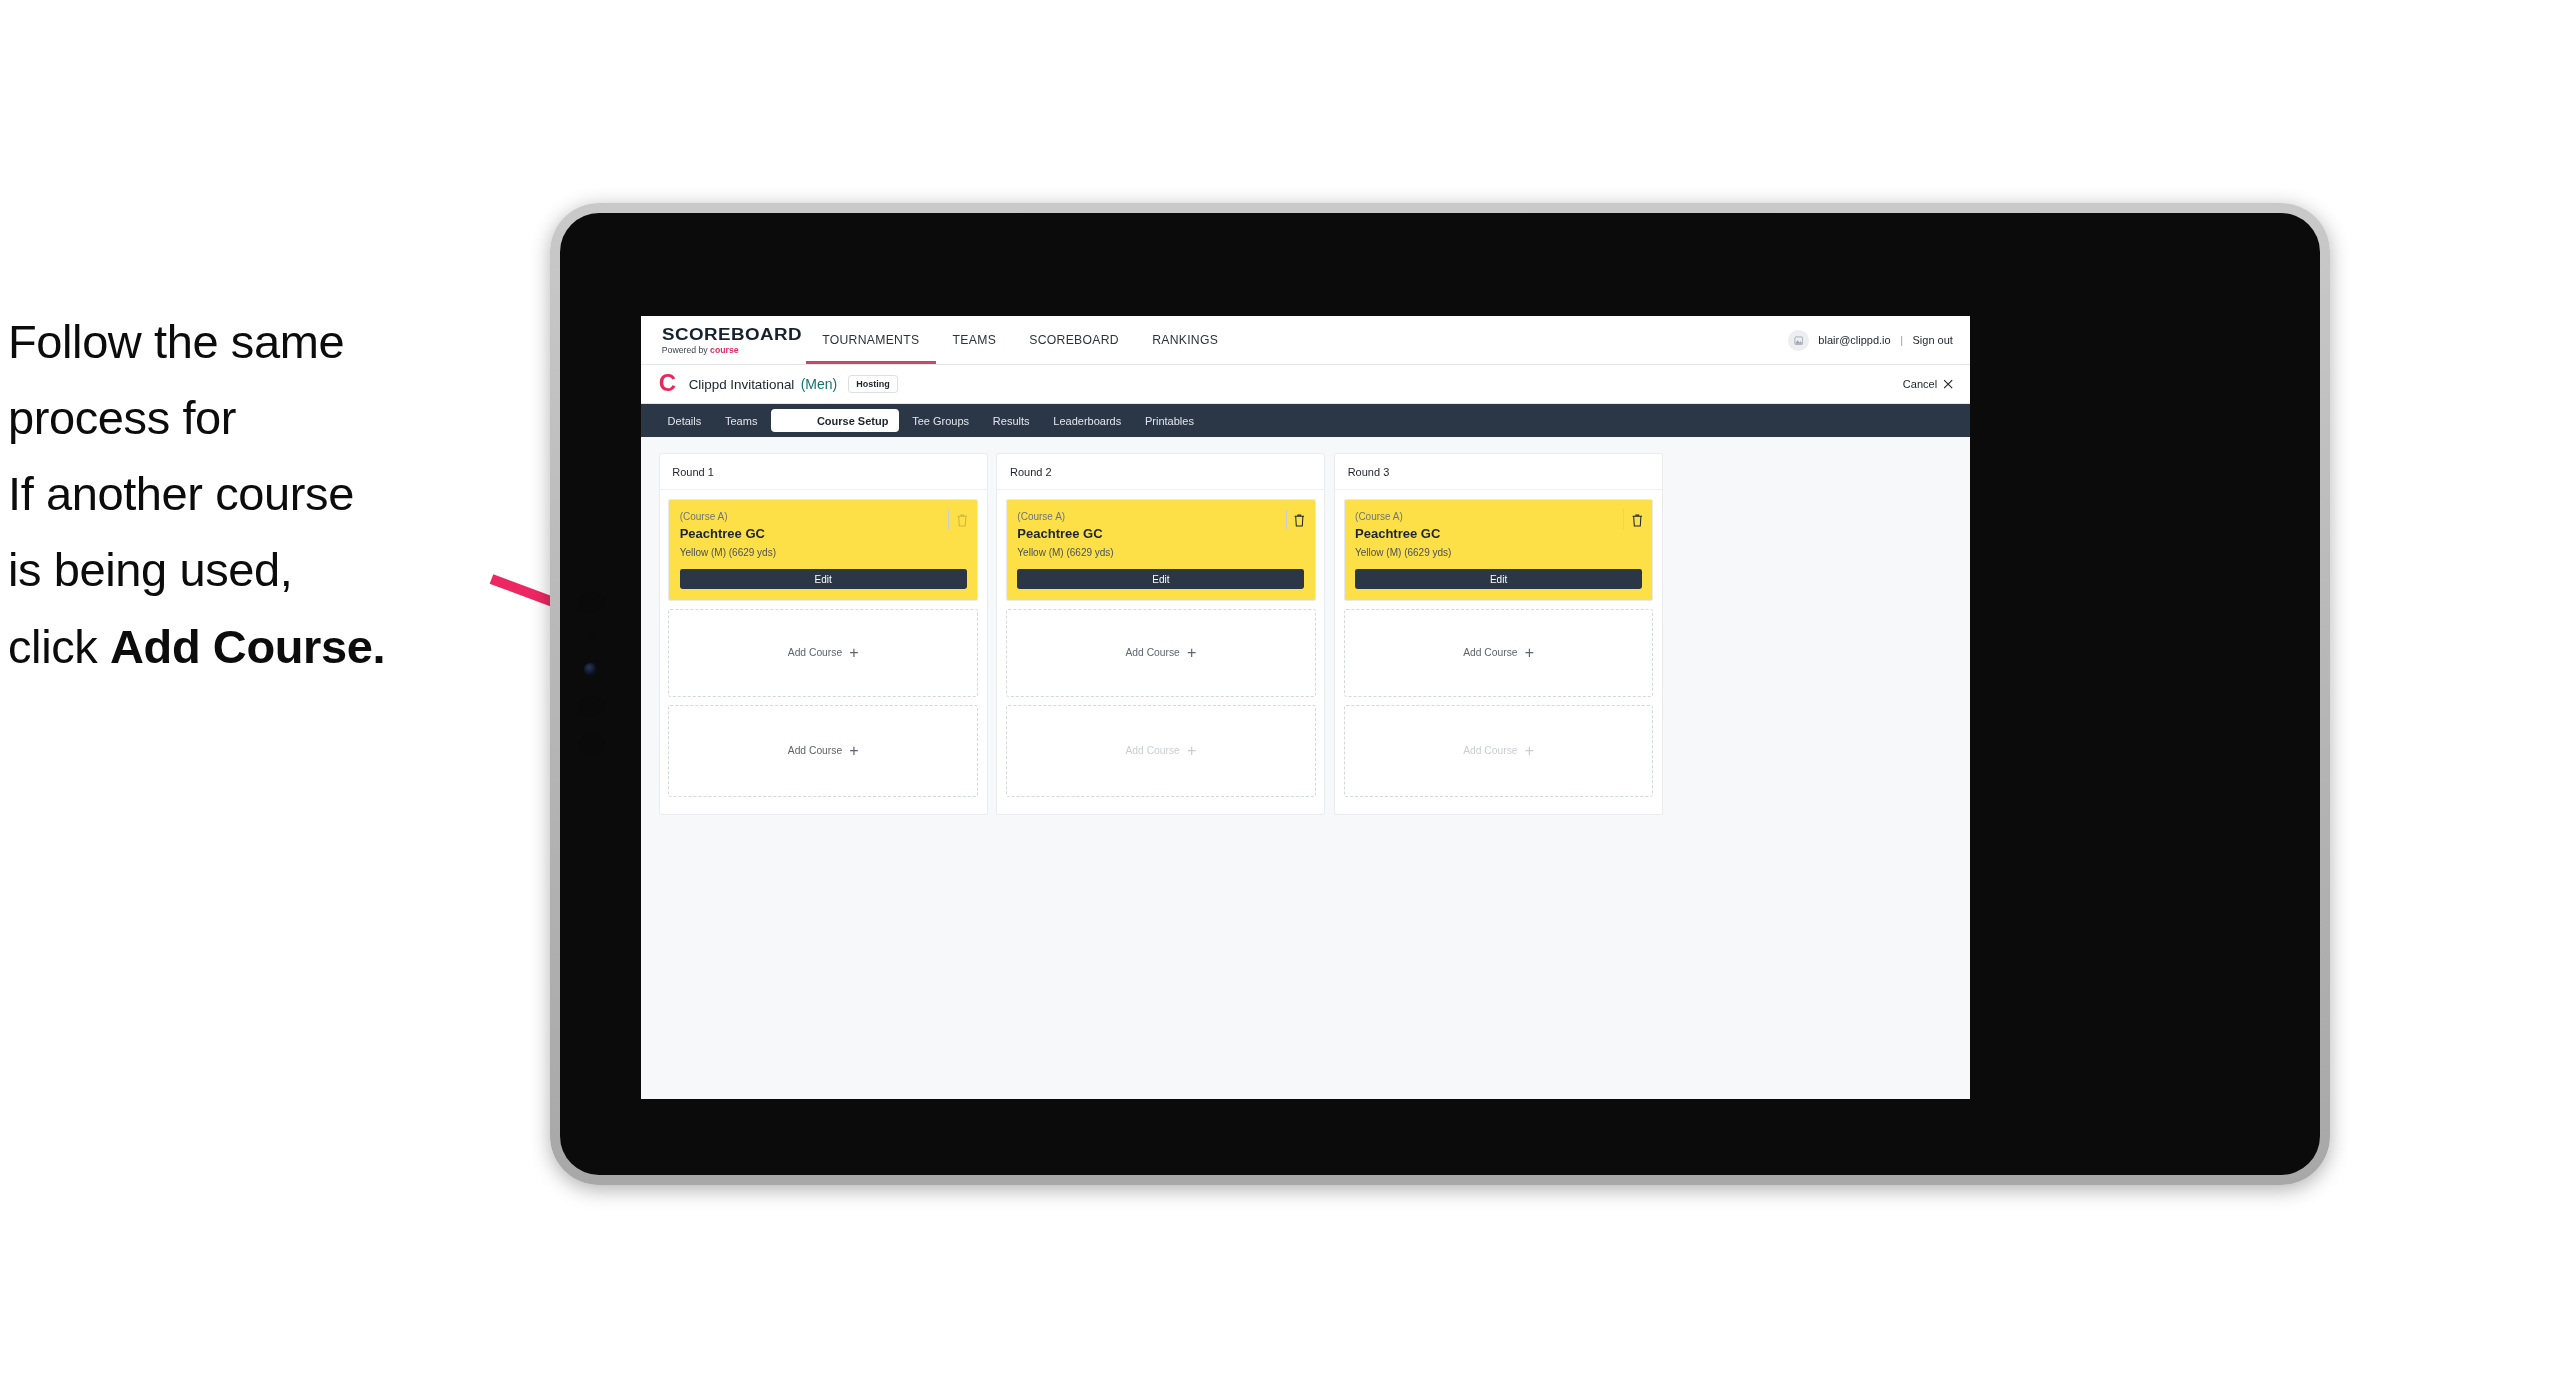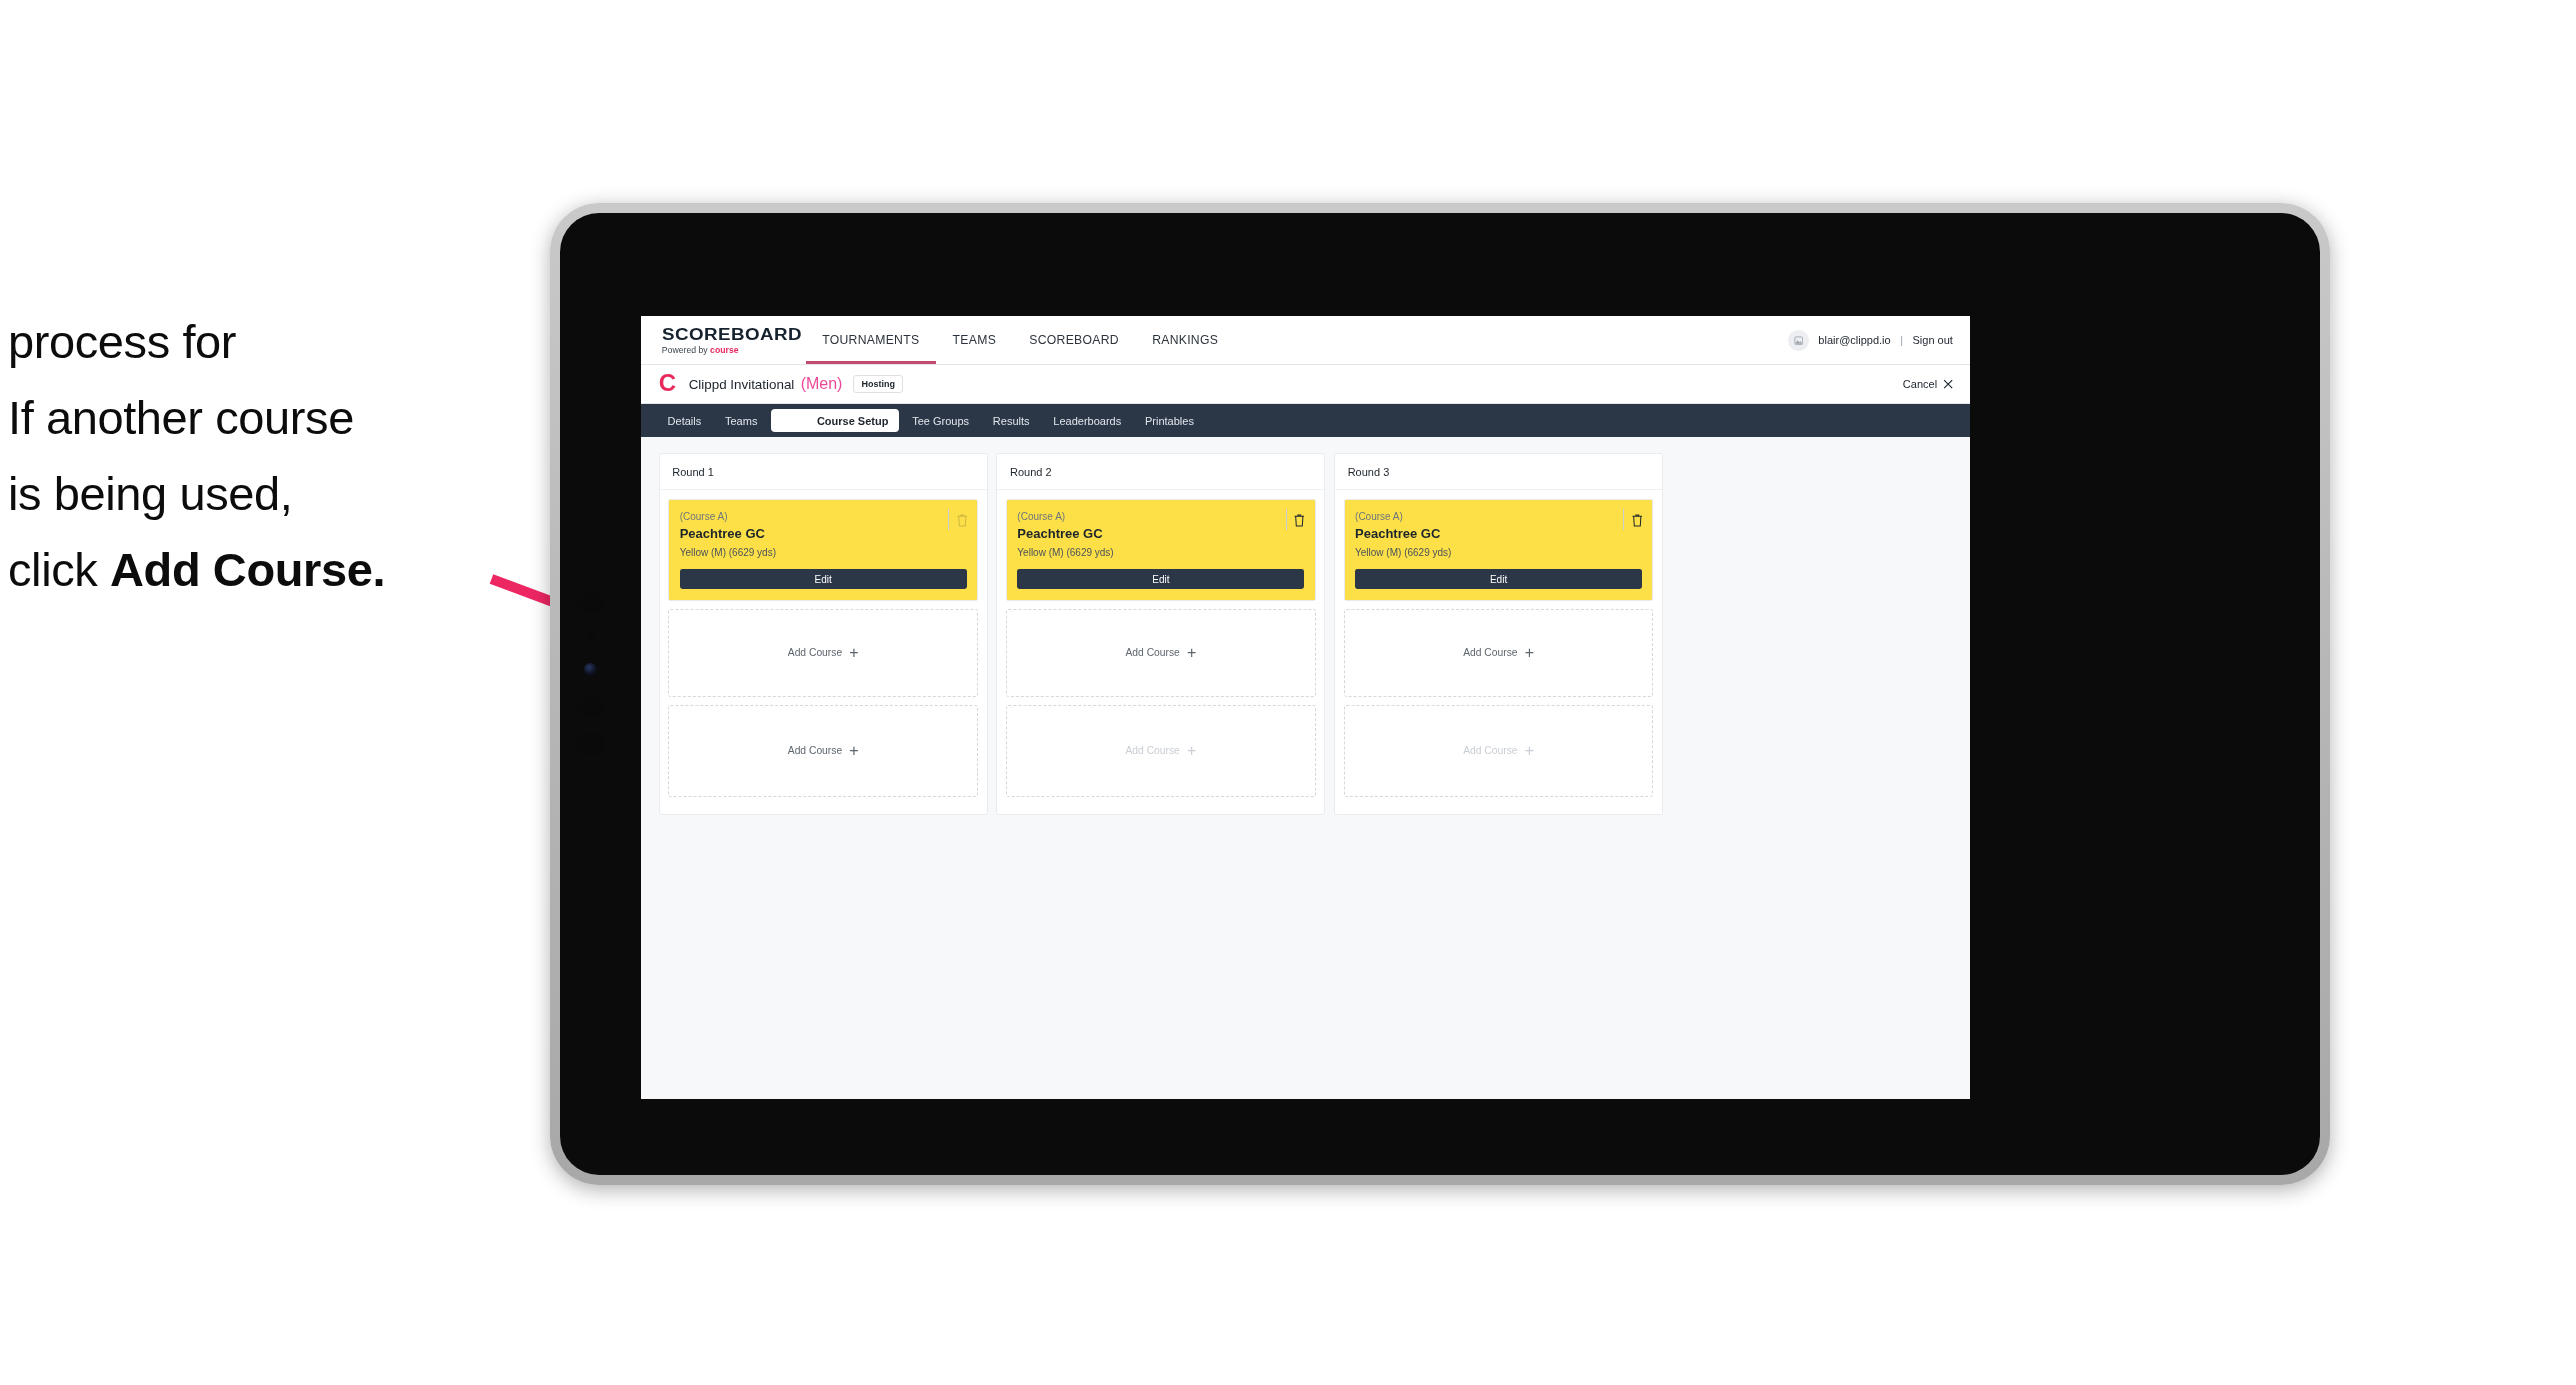--- a/index.html
+++ b/index.html
@@ -94,21 +94,21 @@
   .subhead{
     height:38px;background:#ffffff;display:flex;align-items:center;
     padding:0 17.4px;border-bottom:0.8px solid #e3e5e9;
   }
   .clogo{
     font-family:"Liberation Sans", sans-serif;font-weight:bold;
     font-size:24px;color:#e8295c;line-height:1;margin-right:12.6px;
     transform:translateY(-0.8px);
   }
   .tname{font-size:13.4px;color:#1d242c;}
-  .tgender{font-size:16px;color:#ec4899;margin-left:6.3px;}
+  .tgender{font-size:14px;color:#0f766e;margin-left:6.3px;}
   .hostbadge{
     margin-left:11px;border:0.8px solid #dcdfe4;border-radius:3.2px;
     padding:3.2px 7.1px;font-size:9px;font-weight:bold;color:#1d242c;background:#fff;
   }
   .cancel{margin-left:auto;display:flex;align-items:center;gap:5.5px;font-size:11px;color:#1d242c;cursor:pointer;}
 
   
   .tabbar{
     height:33px;background:#2b3647;display:flex;align-items:center;padding:0 16px;gap:3.2px;
   }
@@ -150,20 +150,21 @@
   }
   .add-slot .lbl{font-size:10.3px;color:#5d656e;}
   .add-slot .plus{font-size:16px;color:#5d656e;line-height:1;font-weight:300;}
   .add-slot.faded .lbl,.add-slot.faded .plus{color:#c9ced4;}
   .add-slot.tall{height:90px;}
 </style>
 </head>
 <body>
 
 <div id="caption">
+  <div>Follow the same</div>
   <div>process for</div>
   <div>If another course</div>
   <div>is being used,</div>
   <div><span>click </span><b>Add Course.</b></div>
 </div>
 
 <svg id="arrow" viewBox="0 0 420 200">
   <line x1="22" y1="43" x2="330" y2="158" stroke="#ED2762" stroke-width="13"></line>
   <polygon points="268,128 368,178 280,186" fill="#ED2762"></polygon>
 </svg>

